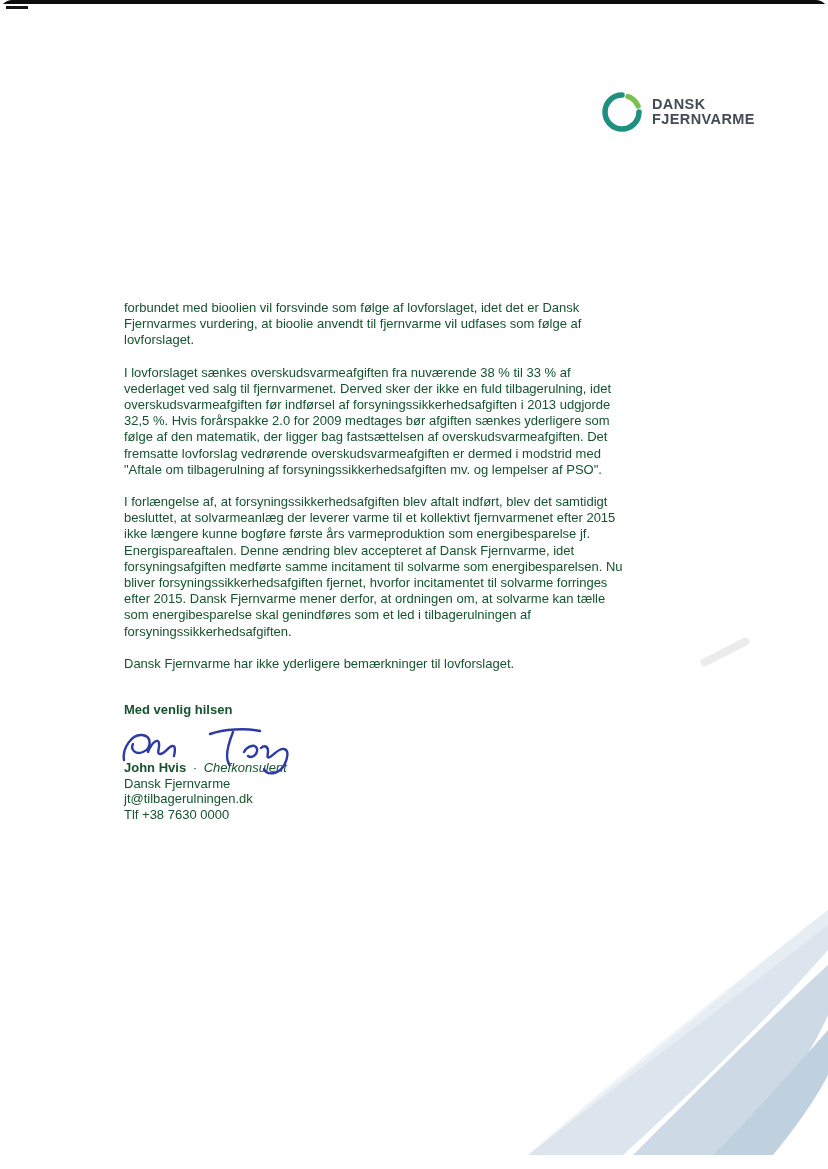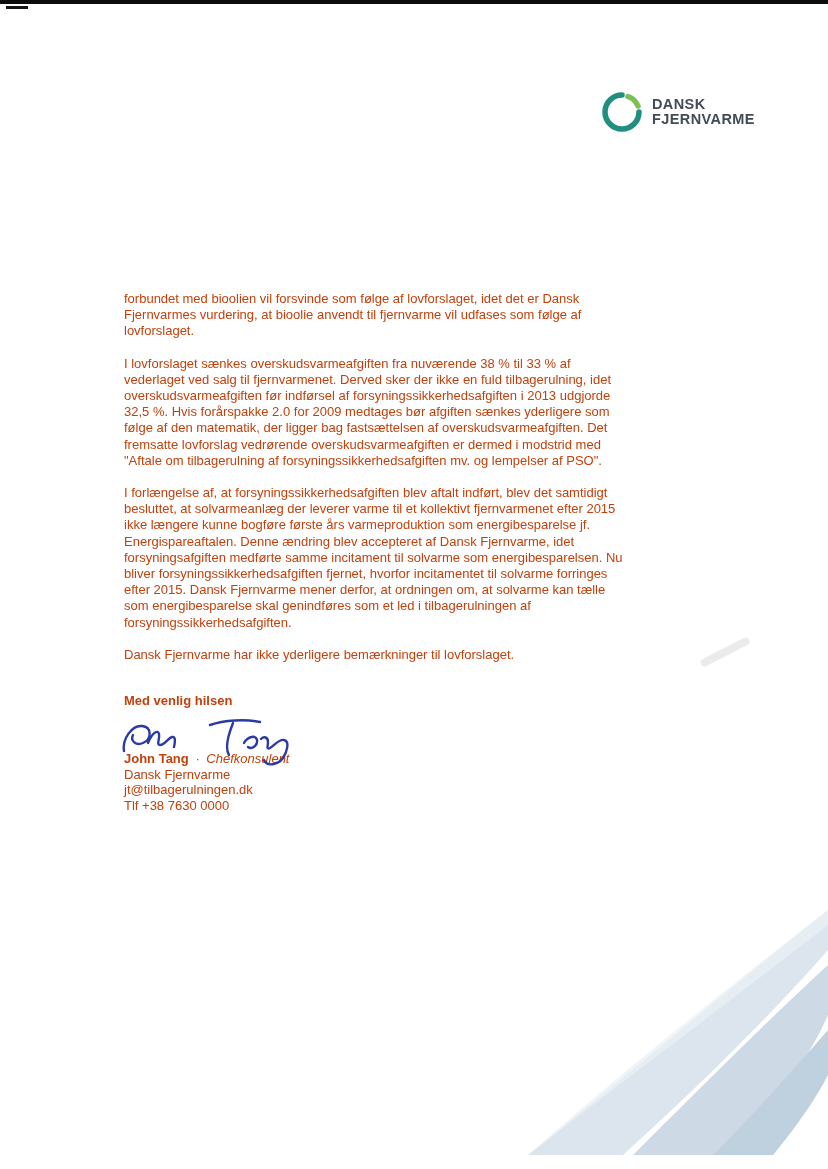--- a/index.html
+++ b/index.html
@@ -3,39 +3,40 @@
 <meta charset="utf-8">
 <style>
   html,body{margin:0;padding:0;background:#ffffff;}
   .page{
     position:relative;
     width:828px;height:1169px;
     background:#ffffff;
     overflow:hidden;
     font-family:"Liberation Sans", sans-serif;
     color:#20262c;
+    border-radius:12px;
   }
   
   .scan-top-line{position:absolute;top:0;left:0;width:828px;height:4px;background:#0c0c0c;}
   .scan-tick{position:absolute;top:6px;left:6px;width:22px;height:3px;background:#161616;}
   .smudge{position:absolute;left:698px;top:648px;width:54px;height:8px;background:#e6e6e6;opacity:.8;border-radius:5px;transform:rotate(-27deg);}
 
   
   .logo{position:absolute;top:90px;left:600px;display:flex;align-items:center;}
   .logo-icon{display:block;}
   .logo-text{margin-left:8px;display:flex;flex-direction:column;justify-content:center;}
   .logo-text span{
     font-size:14.5px;font-weight:bold;letter-spacing:.4px;
     color:#434b55;line-height:15px;
   }
 
   
   .letter-body{
-    position:absolute;left:124px;top:291px;width:507px;
-    font-size:13px;line-height:16.2px;color:#c2410c;
+    position:absolute;left:124px;top:300px;width:507px;
+    font-size:13px;line-height:16.2px;color:#14532d;
   }
   .letter-body p{margin:0 0 16px 0;}
   .letter-body p.closing{margin:30px 0 4px 0;font-weight:bold;}
 
   .sig-wrap{position:relative;height:44px;margin:2px 0 -8px -6px;}
   .sig-wrap svg{position:absolute;left:0;top:-2px;}
 
   .sig-name-line{margin-top:2px;}
   .sig-name{font-weight:bold;}
   .sig-sep{padding:0 3px;}
@@ -73,21 +74,21 @@
     <p class="closing">Med venlig hilsen</p>
 
     <div class="sig-wrap">
       <svg width="200" height="56" viewBox="0 0 200 56" aria-hidden="true">
         <path d="M6,40 C4,28 14,14 24,15 C34,16 34,28 25,32 C18,35 12,30 15,24 M30,32 C34,22 40,18 41,23 C42,28 38,34 42,34 C47,34 50,27 54,26 C58,25 57,32 56,36" fill="none" stroke-width="2.4" stroke-linecap="round" stroke-linejoin="round" stroke="#2b3aa5"></path>
         <path d="M92,14 C106,9 128,8 142,11 M115,12 C111,22 106,36 111,44 M126,32 C130,25 138,24 139,29 C140,34 134,39 130,36 M143,28 C146,25 150,26 150,31 C150,35 148,39 152,37 C157,34 161,28 166,29 C172,30 169,41 165,47 C160,54 149,56 146,49" fill="none" stroke-width="2.4" stroke-linecap="round" stroke-linejoin="round" stroke="#2b3aa5"></path>
       </svg>
     </div>
 
     <div class="sig-name-line sig-line">
-      <span class="sig-name">John Tang</span>
+      <span class="sig-name">John Hvis</span>
       <span class="sig-sep">·</span>
       <span class="sig-title">Chefkonsulent</span>
     </div>
     <div class="sig-line">Dansk Fjernvarme</div>
     <div class="sig-line">jt@tilbagerulningen.dk</div>
     <div class="sig-line">Tlf +38 7630 0000</div>
   </div>
 
   <div class="smudge"></div>
 

